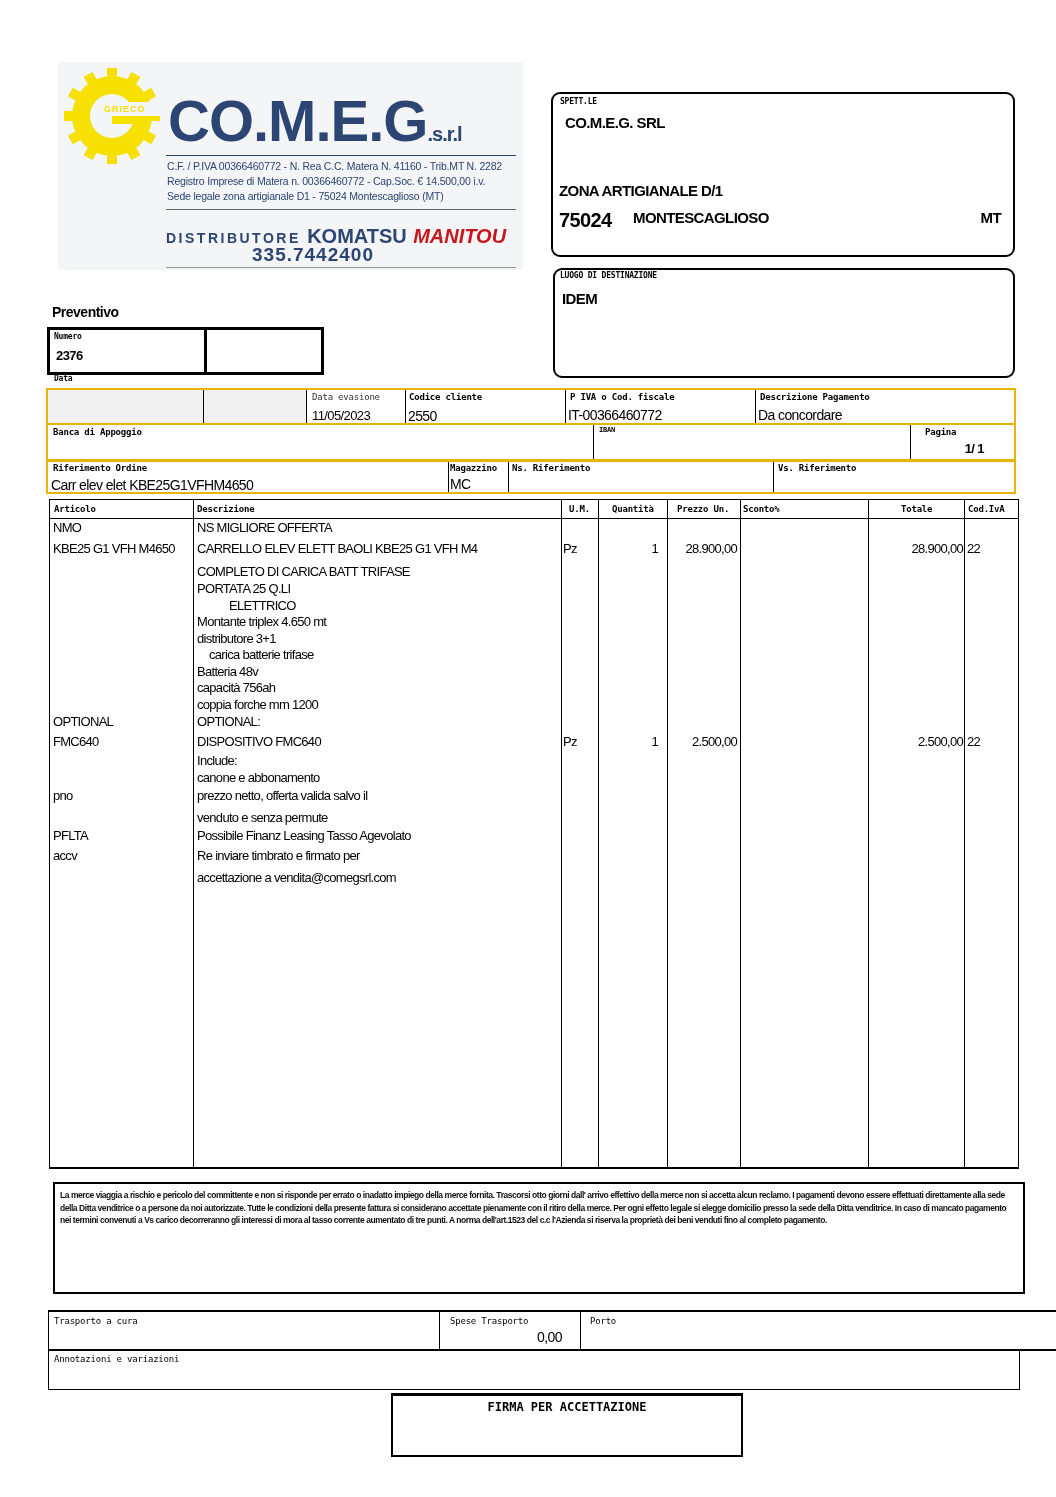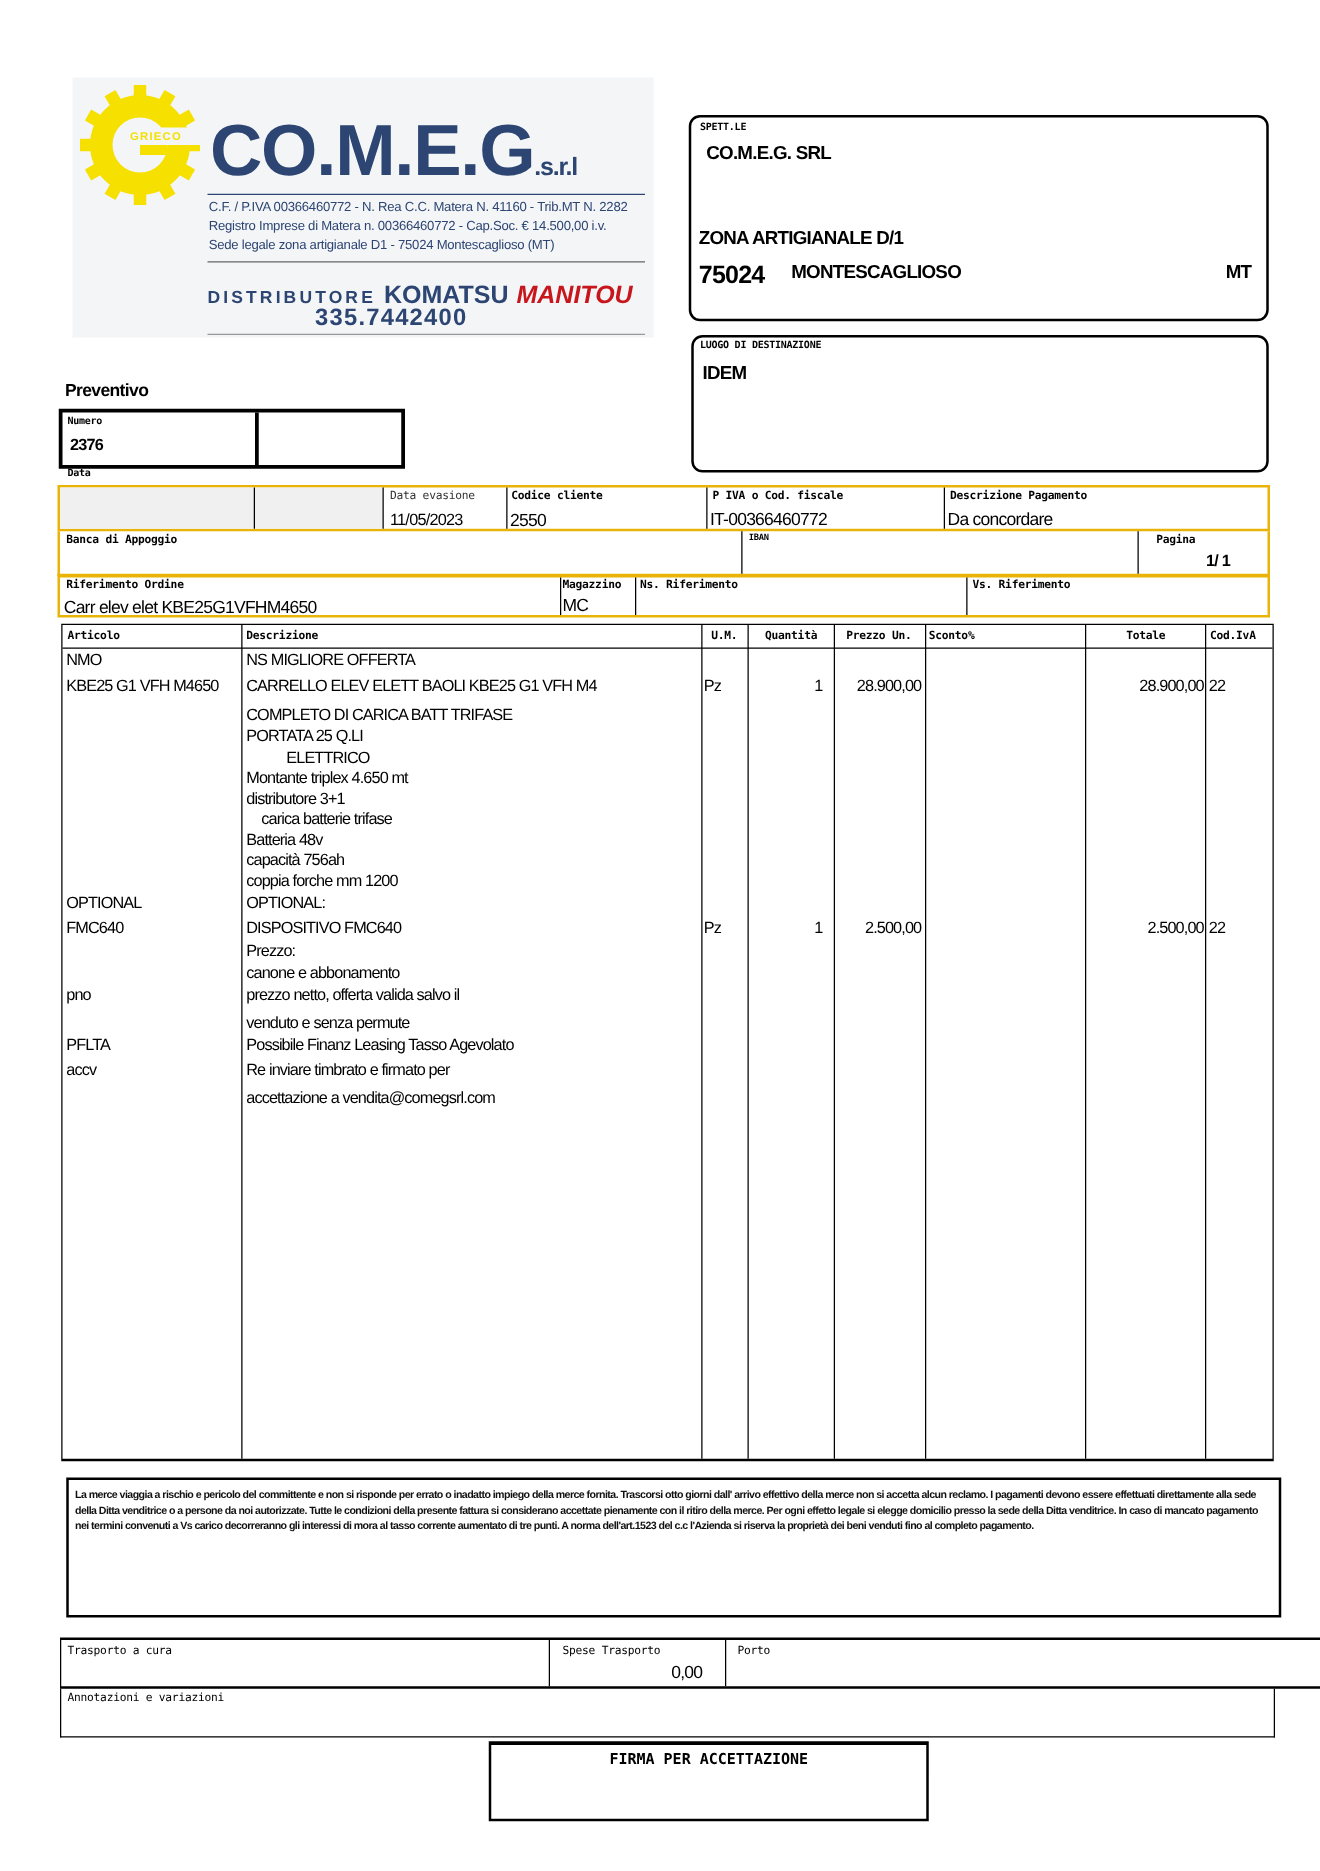--- a/index.html
+++ b/index.html
@@ -301,21 +301,21 @@
         <span class="cell" style="top: 234px; left: 147px;">DISPOSITIVO FMC640</span>
         <span class="cell" style="top: 234px; left: 513px;">Pz</span>
         <span class="cell" style="top: 234px; right: 360px;">1</span>
         <span class="cell" style="top: 234px; right: 281px;">2.500,00</span>
         <span class="cell" style="top: 234px; left: 694px;"></span>
         <span class="cell" style="top: 234px; right: 55px;">2.500,00</span>
         <span class="cell" style="top: 234px; left: 917px;">22</span>
       </div>
       <div>
         <span class="cell" style="top: 253px; left: 3px;"></span>
-        <span class="cell" style="top: 253px; left: 147px;">Prezzo:</span>
+        <span class="cell" style="top: 253px; left: 147px;">Include:</span>
         <span class="cell" style="top: 253px; left: 513px;"></span>
         <span class="cell" style="top: 253px; right: 360px;"></span>
         <span class="cell" style="top: 253px; right: 281px;"></span>
         <span class="cell" style="top: 253px; left: 694px;"></span>
         <span class="cell" style="top: 253px; right: 55px;"></span>
         <span class="cell" style="top: 253px; left: 917px;"></span>
       </div>
       <div>
         <span class="cell" style="top: 270px; left: 3px;"></span>
         <span class="cell" style="top: 270px; left: 147px;">canone e abbonamento</span>

